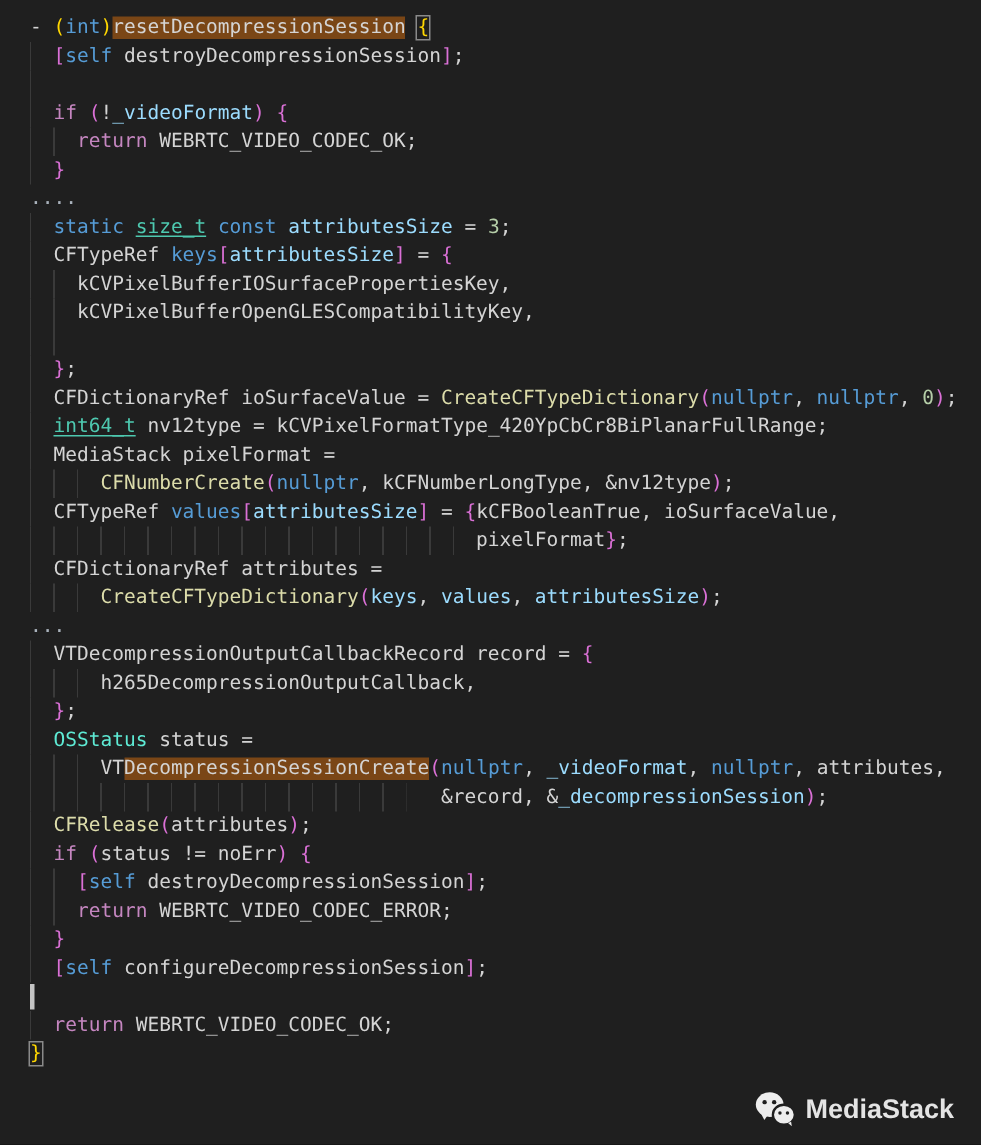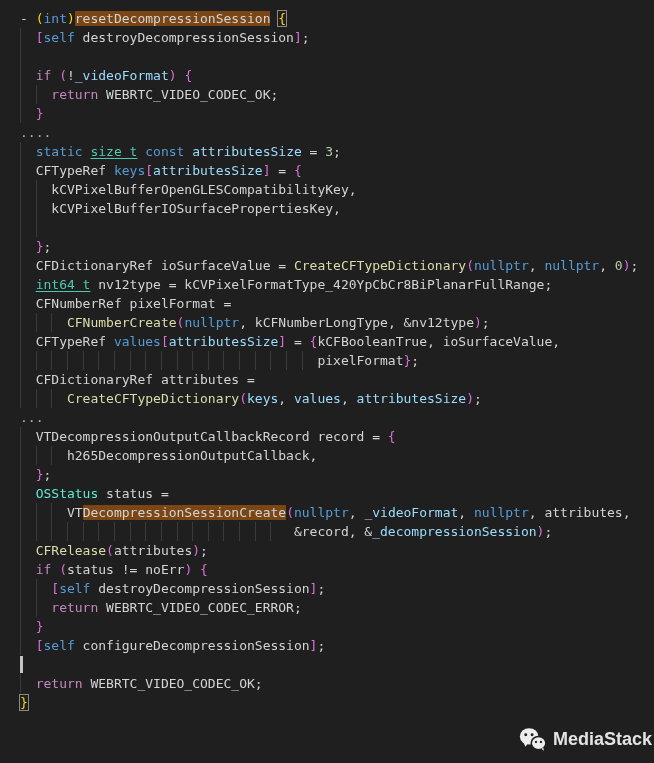--- a/index.html
+++ b/index.html
@@ -29,21 +29,21 @@
   .seg { white-space:pre; }
   .hl { background:var(--hl-bg); }
   .box { outline:1px solid #8a8a8a; outline-offset:0px; }
   .u { text-decoration:underline; text-underline-offset:2px; text-decoration-thickness:1px; }
   .caret {
     position:absolute; left:0; top:1px;
     width:3px; height:17px;
     background:#c4c4c4;
   }
   #watermark {
-    position:absolute; right:2px; bottom:12px;
+    position:absolute; right:18px; bottom:12px;
     display:flex; align-items:center; gap:7px;
     font-family:"Liberation Sans", sans-serif;
     font-weight:600; font-size:18px;
     color:#e4e4e4;
     margin-top:40px;
   }
   #watermark svg { display:block; }
 </style>
 </head>
 <body>
@@ -52,27 +52,27 @@
   <div id="code">
       <div class="line"><span class="seg" style="color: rgb(212, 212, 212);">- </span><span class="seg" style="color: rgb(255, 215, 0);">(</span><span class="seg" style="color: rgb(86, 156, 214);">int</span><span class="seg" style="color: rgb(255, 215, 0);">)</span><span class="seg hl" style="color: rgb(212, 212, 212);">resetDecompressionSession</span><span class="seg" style="color: rgb(212, 212, 212);"> </span><span class="seg box" style="color: rgb(255, 215, 0);">{</span></div>
       <div class="line"><span class="guides" style="width: calc(0ch + 1px);"></span><span class="seg" style="color: rgb(212, 212, 212);">  </span><span class="seg" style="color: rgb(218, 112, 214);">[</span><span class="seg" style="color: rgb(86, 156, 214);">self</span><span class="seg" style="color: rgb(212, 212, 212);"> destroyDecompressionSession</span><span class="seg" style="color: rgb(218, 112, 214);">]</span><span class="seg" style="color: rgb(212, 212, 212);">;</span></div>
       <div class="line"><span class="guides" style="width: calc(0ch + 1px);"></span></div>
       <div class="line"><span class="guides" style="width: calc(0ch + 1px);"></span><span class="seg" style="color: rgb(212, 212, 212);">  </span><span class="seg" style="color: rgb(197, 134, 192);">if</span><span class="seg" style="color: rgb(212, 212, 212);"> </span><span class="seg" style="color: rgb(218, 112, 214);">(</span><span class="seg" style="color: rgb(212, 212, 212);">!</span><span class="seg" style="color: rgb(156, 220, 254);">_videoFormat</span><span class="seg" style="color: rgb(218, 112, 214);">)</span><span class="seg" style="color: rgb(212, 212, 212);"> </span><span class="seg" style="color: rgb(218, 112, 214);">{</span></div>
       <div class="line"><span class="guides" style="width: calc(2ch + 1px);"></span><span class="seg" style="color: rgb(212, 212, 212);">    </span><span class="seg" style="color: rgb(197, 134, 192);">return</span><span class="seg" style="color: rgb(212, 212, 212);"> WEBRTC_VIDEO_CODEC_OK;</span></div>
       <div class="line"><span class="guides" style="width: calc(0ch + 1px);"></span><span class="seg" style="color: rgb(212, 212, 212);">  </span><span class="seg" style="color: rgb(218, 112, 214);">}</span></div>
       <div class="line"><span class="seg" style="color: rgb(169, 178, 188);">....</span></div>
       <div class="line"><span class="guides" style="width: calc(0ch + 1px);"></span><span class="seg" style="color: rgb(212, 212, 212);">  </span><span class="seg" style="color: rgb(86, 156, 214);">static</span><span class="seg" style="color: rgb(212, 212, 212);"> </span><span class="seg u" style="color: rgb(78, 201, 176);">size_t</span><span class="seg" style="color: rgb(212, 212, 212);"> </span><span class="seg" style="color: rgb(86, 156, 214);">const</span><span class="seg" style="color: rgb(212, 212, 212);"> </span><span class="seg" style="color: rgb(156, 220, 254);">attributesSize</span><span class="seg" style="color: rgb(212, 212, 212);"> = </span><span class="seg" style="color: rgb(181, 206, 168);">3</span><span class="seg" style="color: rgb(212, 212, 212);">;</span></div>
       <div class="line"><span class="guides" style="width: calc(0ch + 1px);"></span><span class="seg" style="color: rgb(212, 212, 212);">  CFTypeRef </span><span class="seg" style="color: rgb(86, 156, 214);">keys</span><span class="seg" style="color: rgb(218, 112, 214);">[</span><span class="seg" style="color: rgb(156, 220, 254);">attributesSize</span><span class="seg" style="color: rgb(218, 112, 214);">]</span><span class="seg" style="color: rgb(212, 212, 212);"> = </span><span class="seg" style="color: rgb(218, 112, 214);">{</span></div>
+      <div class="line"><span class="guides" style="width: calc(2ch + 1px);"></span><span class="seg" style="color: rgb(212, 212, 212);">    kCVPixelBufferIOSurfacePropertiesKey,</span></div>
       <div class="line"><span class="guides" style="width: calc(2ch + 1px);"></span><span class="seg" style="color: rgb(212, 212, 212);">    kCVPixelBufferOpenGLESCompatibilityKey,</span></div>
-      <div class="line"><span class="guides" style="width: calc(2ch + 1px);"></span><span class="seg" style="color: rgb(212, 212, 212);">    kCVPixelBufferIOSurfacePropertiesKey,</span></div>
       <div class="line"><span class="guides" style="width: calc(2ch + 1px);"></span></div>
       <div class="line"><span class="guides" style="width: calc(0ch + 1px);"></span><span class="seg" style="color: rgb(212, 212, 212);">  </span><span class="seg" style="color: rgb(218, 112, 214);">}</span><span class="seg" style="color: rgb(212, 212, 212);">;</span></div>
       <div class="line"><span class="guides" style="width: calc(0ch + 1px);"></span><span class="seg" style="color: rgb(212, 212, 212);">  CFDictionaryRef ioSurfaceValue = </span><span class="seg" style="color: rgb(220, 220, 170);">CreateCFTypeDictionary</span><span class="seg" style="color: rgb(218, 112, 214);">(</span><span class="seg" style="color: rgb(86, 156, 214);">nullptr</span><span class="seg" style="color: rgb(212, 212, 212);">, </span><span class="seg" style="color: rgb(86, 156, 214);">nullptr</span><span class="seg" style="color: rgb(212, 212, 212);">, </span><span class="seg" style="color: rgb(181, 206, 168);">0</span><span class="seg" style="color: rgb(218, 112, 214);">)</span><span class="seg" style="color: rgb(212, 212, 212);">;</span></div>
       <div class="line"><span class="guides" style="width: calc(0ch + 1px);"></span><span class="seg" style="color: rgb(212, 212, 212);">  </span><span class="seg u" style="color: rgb(78, 201, 176);">int64_t</span><span class="seg" style="color: rgb(212, 212, 212);"> nv12type = kCVPixelFormatType_420YpCbCr8BiPlanarFullRange;</span></div>
-      <div class="line"><span class="guides" style="width: calc(0ch + 1px);"></span><span class="seg" style="color: rgb(212, 212, 212);">  CFNumberRef pixelFormat =</span></div>
+      <div class="line"><span class="guides" style="width: calc(0ch + 1px);"></span><span class="seg" style="color: rgb(212, 212, 212);">  MediaStack pixelFormat =</span></div>
       <div class="line"><span class="guides" style="width: calc(4ch + 1px);"></span><span class="seg" style="color: rgb(212, 212, 212);">      </span><span class="seg" style="color: rgb(220, 220, 170);">CFNumberCreate</span><span class="seg" style="color: rgb(218, 112, 214);">(</span><span class="seg" style="color: rgb(86, 156, 214);">nullptr</span><span class="seg" style="color: rgb(212, 212, 212);">, kCFNumberLongType, &amp;nv12type</span><span class="seg" style="color: rgb(218, 112, 214);">)</span><span class="seg" style="color: rgb(212, 212, 212);">;</span></div>
       <div class="line"><span class="guides" style="width: calc(0ch + 1px);"></span><span class="seg" style="color: rgb(212, 212, 212);">  CFTypeRef </span><span class="seg" style="color: rgb(86, 156, 214);">values</span><span class="seg" style="color: rgb(218, 112, 214);">[</span><span class="seg" style="color: rgb(156, 220, 254);">attributesSize</span><span class="seg" style="color: rgb(218, 112, 214);">]</span><span class="seg" style="color: rgb(212, 212, 212);"> = </span><span class="seg" style="color: rgb(218, 112, 214);">{</span><span class="seg" style="color: rgb(212, 212, 212);">kCFBooleanTrue, ioSurfaceValue,</span></div>
       <div class="line"><span class="guides" style="width: calc(36ch + 1px);"></span><span class="seg" style="color: rgb(212, 212, 212);">                                      pixelFormat</span><span class="seg" style="color: rgb(218, 112, 214);">}</span><span class="seg" style="color: rgb(212, 212, 212);">;</span></div>
       <div class="line"><span class="guides" style="width: calc(0ch + 1px);"></span><span class="seg" style="color: rgb(212, 212, 212);">  CFDictionaryRef attributes =</span></div>
       <div class="line"><span class="guides" style="width: calc(4ch + 1px);"></span><span class="seg" style="color: rgb(212, 212, 212);">      </span><span class="seg" style="color: rgb(220, 220, 170);">CreateCFTypeDictionary</span><span class="seg" style="color: rgb(218, 112, 214);">(</span><span class="seg" style="color: rgb(156, 220, 254);">keys</span><span class="seg" style="color: rgb(212, 212, 212);">, </span><span class="seg" style="color: rgb(156, 220, 254);">values</span><span class="seg" style="color: rgb(212, 212, 212);">, </span><span class="seg" style="color: rgb(156, 220, 254);">attributesSize</span><span class="seg" style="color: rgb(218, 112, 214);">)</span><span class="seg" style="color: rgb(212, 212, 212);">;</span></div>
       <div class="line"><span class="seg" style="color: rgb(169, 178, 188);">...</span></div>
       <div class="line"><span class="guides" style="width: calc(0ch + 1px);"></span><span class="seg" style="color: rgb(212, 212, 212);">  VTDecompressionOutputCallbackRecord record = </span><span class="seg" style="color: rgb(218, 112, 214);">{</span></div>
       <div class="line"><span class="guides" style="width: calc(4ch + 1px);"></span><span class="seg" style="color: rgb(212, 212, 212);">      h265DecompressionOutputCallback,</span></div>
       <div class="line"><span class="guides" style="width: calc(0ch + 1px);"></span><span class="seg" style="color: rgb(212, 212, 212);">  </span><span class="seg" style="color: rgb(218, 112, 214);">}</span><span class="seg" style="color: rgb(212, 212, 212);">;</span></div>
       <div class="line"><span class="guides" style="width: calc(0ch + 1px);"></span><span class="seg" style="color: rgb(212, 212, 212);">  </span><span class="seg" style="color: #5eead4;">OSStatus</span><span class="seg" style="color: rgb(212, 212, 212);"> status =</span></div>

